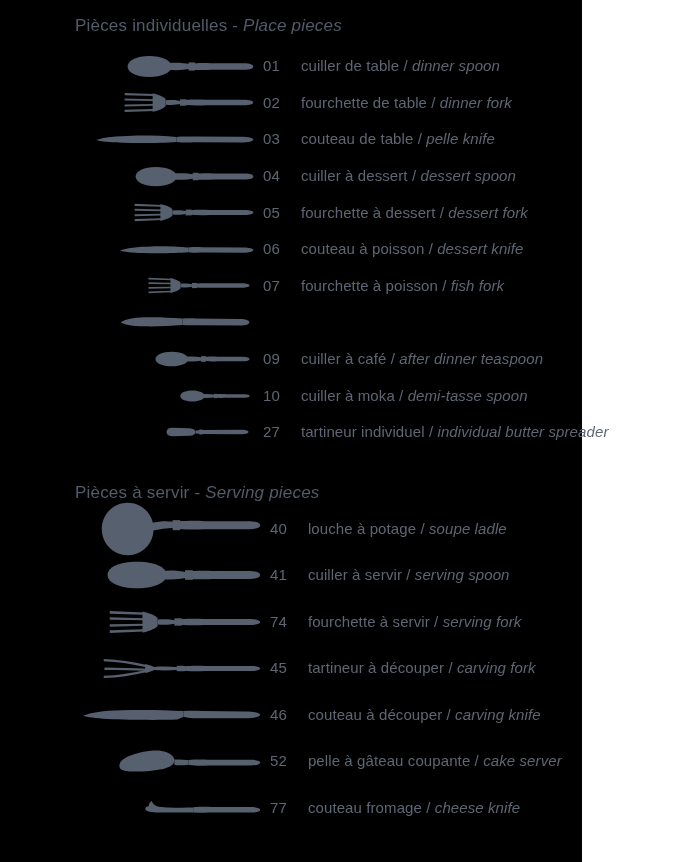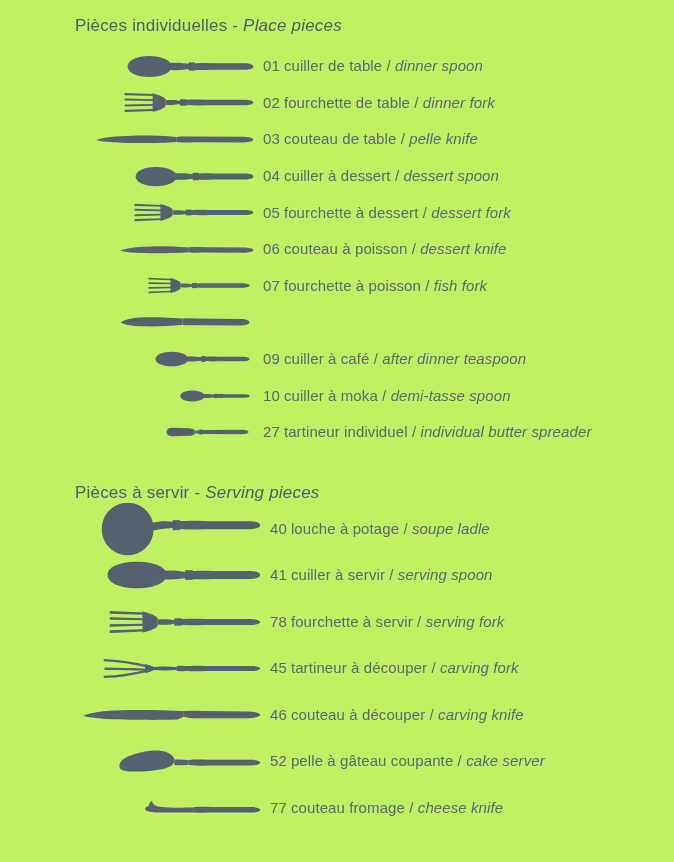--- a/index.html
+++ b/index.html
@@ -1,30 +1,30 @@
 <!DOCTYPE html>
 <html><head>
 <meta charset="utf-8">
 <style>
   html,body{margin:0;padding:0;background:#ffffff;}
   body{width:674px;height:862px;overflow:hidden;font-family:"Liberation Sans",sans-serif;}
-  .page{position:relative;width:674px;height:862px;background:#bef264;}
+  .page{position:relative;width:582px;height:862px;background:#000000;}
   .section-title{margin-left:75px;font-size:17px;line-height:26px;color:#525b68;letter-spacing:.2px;white-space:nowrap;}
   .section-title .t-en{font-style:italic;}
   #title-place{padding-top:13px;}
   #title-serving{margin-top:29px;}
   .rows{margin-top:9px;}
   .rows.sec2{margin-top:0;}
   .row{display:flex;align-items:center;overflow:visible;}
   .sec1 .row{height:36.6px;}
   .sec2 .row{height:46.5px;padding-left:7px;}
   .icon-cell{width:254px;flex:none;display:flex;justify-content:flex-end;align-items:center;}
   svg.glyph{display:block;flex:none;fill:#57606e;}
   .label{padding-left:9px;font-size:15px;line-height:18px;color:#5e6673;white-space:nowrap;letter-spacing:.1px;}
-  .label .code{margin-right:4px;}
+  .label .code{margin-right:21px;}
   .label .en{font-style:italic;}
 </style>
 </head>
 <body>
 
 <div class="page">
 
   <div class="section-title" id="title-place">
     <span>Pièces individuelles</span><span> - </span><span class="t-en">Place pieces</span>
   </div>
@@ -189,21 +189,21 @@
             <path d="M1,1.5 L46,3.4 L46,6.6 L1,5.2 Z"></path>
             <path d="M1,10.4 L46,11.6 L46,14.6 L1,13.8 Z"></path>
             <path d="M1,20.2 L46,19.4 L46,22.4 L1,23.6 Z"></path>
             <path d="M1,28.8 L46,27.4 L46,30.6 L1,32.5 Z"></path>
             <path d="M44,2 C56,5 62,8.5 64,11.5 L64,22.5 C62,25.5 56,29 44,32 Z"></path>
             <path d="M64,13.5 C74,12.5 80,13 88,14.8 L88,19.2 C80,21 74,21.5 64,20.5 Z"></path>
             <path d="M86,11.8 L96,11.8 L96,22.2 L86,22.2 Z"></path>
             <path d="M94,13 C106,12 116,12.2 126,12.6 L184,12.6 C194,12.6 199,14.6 199,17 C199,19.4 194,21.4 184,21.4 L126,21.4 C116,21.8 106,22 94,21 Z"></path>
           </svg>
         </div>
-        <div class="label"><span class="code">78</span><span class="fr">fourchette à servir</span><span class="sep"> / </span><span class="en">serving fork</span></div>
+        <div class="label"><span class="code">74</span><span class="fr">fourchette à servir</span><span class="sep"> / </span><span class="en">serving fork</span></div>
       </div>
       <div class="row">
         <div class="icon-cell">
           <svg class="glyph" viewBox="0 0 210 30" preserveAspectRatio="none" width="158" height="23">
             <path d="M1,2.5 C20,3 40,6 58,10.5 L58,13.5 C40,9.5 20,6 1,5.5 Z"></path>
             <path d="M2,13.8 C22,14 42,14.5 58,15.2 L58,17.8 C42,17.5 22,17 2,16.8 Z"></path>
             <path d="M1,27.5 C20,27 40,24 58,19.5 L58,16.5 C40,20.5 20,24 1,24.5 Z"></path>
             <path d="M56,9 C66,11.5 70,13.5 70,15 C70,16.5 66,18.5 56,21 Z"></path>
             <path d="M68,13 C80,12.2 90,12.4 100,13.4 L100,16.6 C90,17.6 80,17.8 68,17 Z"></path>
             <path d="M98,11.8 C104,11 108,11.2 110,12.2 L110,17.8 C108,18.8 104,19 98,18.2 Z"></path>

